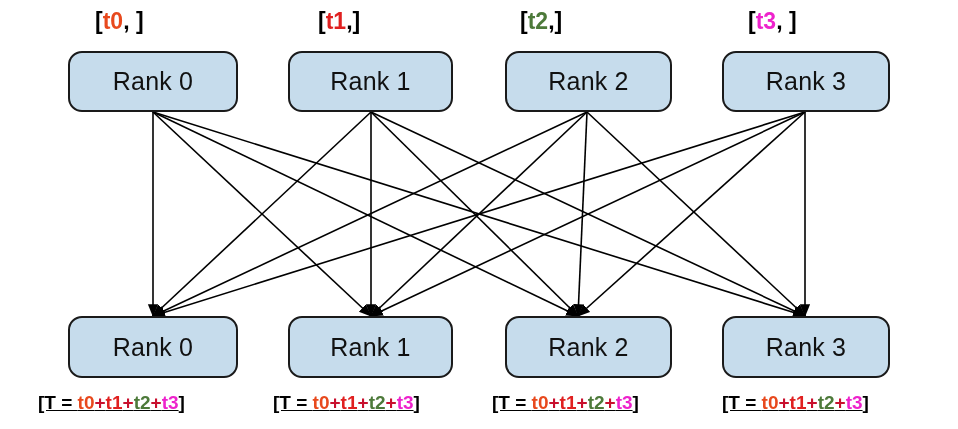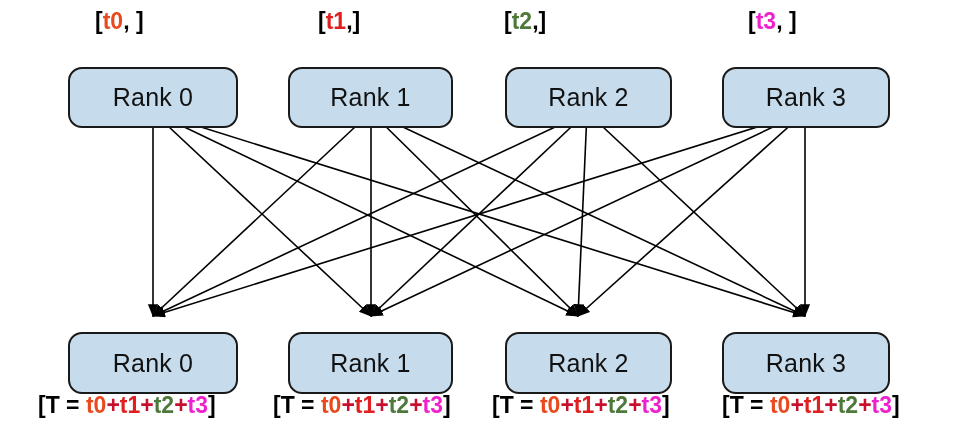--- a/index.html
+++ b/index.html
@@ -32,39 +32,39 @@
     border: 2px solid #1a1a1a;
     border-radius: 14px;
     display: flex;
     align-items: center;
     justify-content: center;
     font-family: "Liberation Sans", sans-serif;
     font-size: 25px;
     color: #111111;
     letter-spacing: 0.2px;
     z-index: 3;
-    margin-top: 16px;
   }
   .top-label {
     position: absolute;
     font-family: "Liberation Sans", sans-serif;
     font-size: 23px;
     font-weight: bold;
     color: #000000;
     white-space: nowrap;
     z-index: 4;
   }
   .bottom-label {
     position: absolute;
     font-family: "Liberation Sans", sans-serif;
-    font-size: 23px;
+    font-size: 19px;
     font-weight: bold;
     color: #000000;
     white-space: nowrap;
     z-index: 4;
+    text-decoration: underline;
   }
   .tok { font-weight: bold; text-align: right; }
 </style>
 </head>
 <body>
 
 <div id="canvas">
 
   <svg id="edge-layer" viewBox="0 0 958 429" width="958" height="429" xmlns="http://www.w3.org/2000/svg">
     <defs>
@@ -116,21 +116,21 @@
       <div class="rank-box" style="left: 505px; top: 316px; width: 167px; height: 62px; background: rgb(198, 220, 236); border-color: rgb(26, 26, 26);">
         <span>Rank 2</span>
       </div>
       <div class="rank-box" style="left: 722px; top: 316px; width: 168px; height: 62px; background: rgb(198, 220, 236); border-color: rgb(26, 26, 26);">
         <span>Rank 3</span>
       </div>
     </div>
   <div id="top-labels">
       <div class="top-label" style="left: 95px; top: 8px;"><span style="color: rgb(0, 0, 0);">[</span><span class="tok" style="color: rgb(232, 73, 29);">t0</span><span style="color: rgb(0, 0, 0);">, ]</span></div>
       <div class="top-label" style="left: 318px; top: 8px;"><span style="color: rgb(0, 0, 0);">[</span><span class="tok" style="color: rgb(224, 32, 32);">t1</span><span style="color: rgb(0, 0, 0);">,]</span></div>
-      <div class="top-label" style="left: 504px; top: 8px;"><span style="color: rgb(0, 0, 0);">[</span><span class="tok" style="color: rgb(77, 122, 58);">t2</span><span style="color: rgb(0, 0, 0);">,]</span></div>
+      <div class="top-label" style="left: 520px; top: 8px;"><span style="color: rgb(0, 0, 0);">[</span><span class="tok" style="color: rgb(77, 122, 58);">t2</span><span style="color: rgb(0, 0, 0);">,]</span></div>
       <div class="top-label" style="left: 748px; top: 8px;"><span style="color: rgb(0, 0, 0);">[</span><span class="tok" style="color: rgb(238, 34, 204);">t3</span><span style="color: rgb(0, 0, 0);">, ]</span></div>
     </div>
   <div id="bottom-labels">
       <div class="bottom-label" style="left: 38px; top: 392px;"><span style="color: rgb(0, 0, 0);">[T = </span><span class="tok" style="color: rgb(232, 73, 29);">t0</span><span style="color: rgb(200, 16, 46);">+</span><span class="tok" style="color: rgb(224, 32, 32);">t1</span><span style="color: rgb(200, 16, 46);">+</span><span class="tok" style="color: rgb(77, 122, 58);">t2</span><span style="color: rgb(200, 16, 46);">+</span><span class="tok" style="color: rgb(238, 34, 204);">t3</span><span style="color: rgb(0, 0, 0);">]</span></div>
       <div class="bottom-label" style="left: 273px; top: 392px;"><span style="color: rgb(0, 0, 0);">[T = </span><span class="tok" style="color: rgb(232, 73, 29);">t0</span><span style="color: rgb(200, 16, 46);">+</span><span class="tok" style="color: rgb(224, 32, 32);">t1</span><span style="color: rgb(200, 16, 46);">+</span><span class="tok" style="color: rgb(77, 122, 58);">t2</span><span style="color: rgb(200, 16, 46);">+</span><span class="tok" style="color: rgb(238, 34, 204);">t3</span><span style="color: rgb(0, 0, 0);">]</span></div>
       <div class="bottom-label" style="left: 492px; top: 392px;"><span style="color: rgb(0, 0, 0);">[T = </span><span class="tok" style="color: rgb(232, 73, 29);">t0</span><span style="color: rgb(200, 16, 46);">+</span><span class="tok" style="color: rgb(224, 32, 32);">t1</span><span style="color: rgb(200, 16, 46);">+</span><span class="tok" style="color: rgb(77, 122, 58);">t2</span><span style="color: rgb(200, 16, 46);">+</span><span class="tok" style="color: rgb(238, 34, 204);">t3</span><span style="color: rgb(0, 0, 0);">]</span></div>
       <div class="bottom-label" style="left: 722px; top: 392px;"><span style="color: rgb(0, 0, 0);">[T = </span><span class="tok" style="color: rgb(232, 73, 29);">t0</span><span style="color: rgb(200, 16, 46);">+</span><span class="tok" style="color: rgb(224, 32, 32);">t1</span><span style="color: rgb(200, 16, 46);">+</span><span class="tok" style="color: rgb(77, 122, 58);">t2</span><span style="color: rgb(200, 16, 46);">+</span><span class="tok" style="color: rgb(238, 34, 204);">t3</span><span style="color: rgb(0, 0, 0);">]</span></div>
     </div>
 
 </div>

